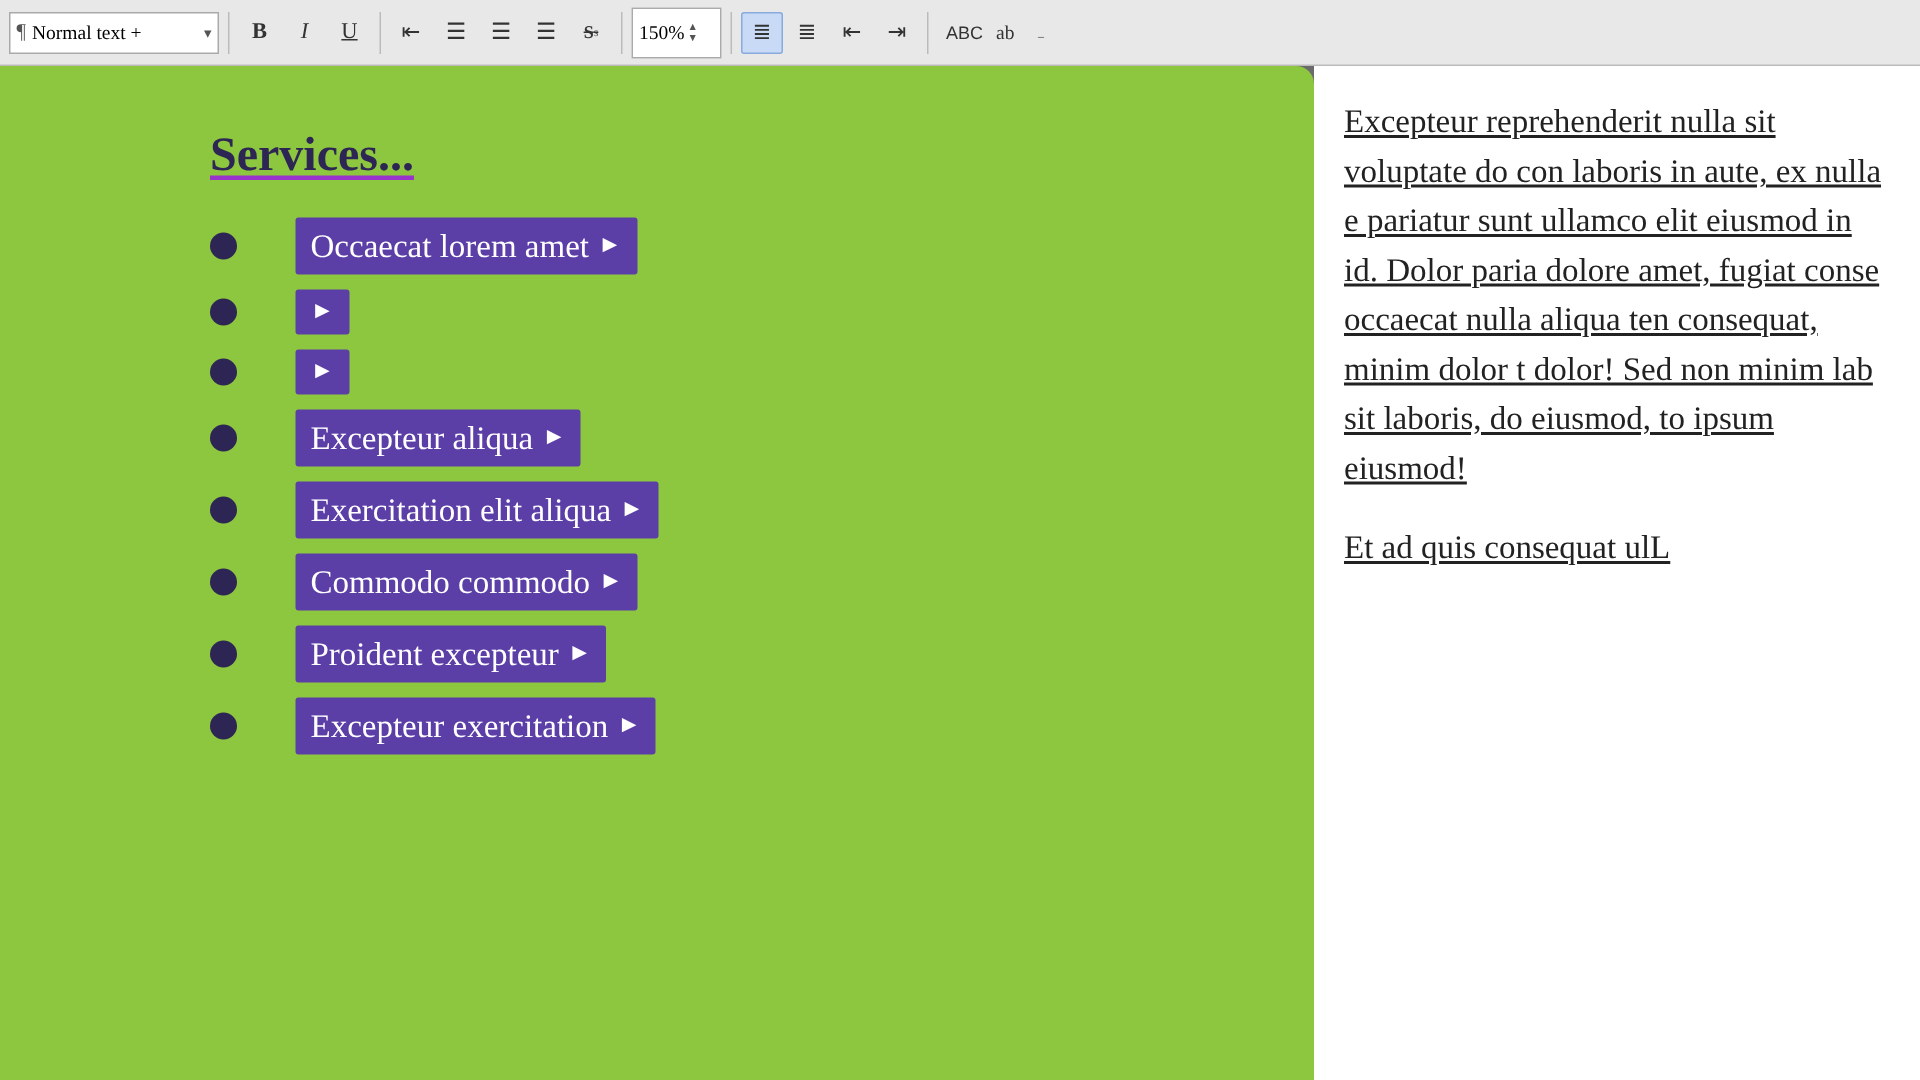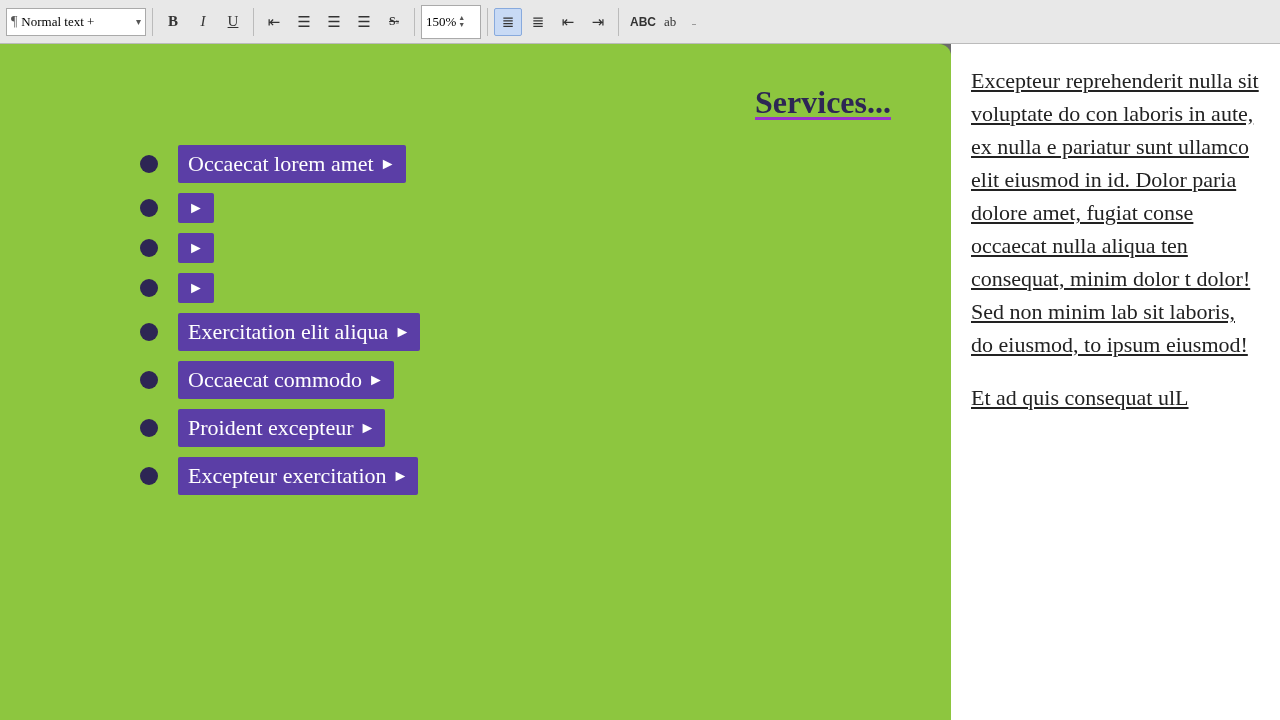--- a/index.html
+++ b/index.html
@@ -89,27 +89,26 @@
     
     .content-area {
       display: flex;
       width: 100%;
       height: calc(100% - 44px);
       background: #6b6b6b;
     }
 
     
     .doc-panel {
-      width: 951px;
+      width: 876px;
       height: 100%;
       background: #8dc63f;
       padding: 40px 60px 12px 140px;
       position: relative;
       border-radius: 0 12px 0 0;
-      text-align: right;
     }
 
     .services-title {
       font-size: 32px;
       font-weight: bold;
       color: #2d2654;
       margin-bottom: 24px;
       text-decoration: underline;
       text-decoration-color: #9933cc;
       text-underline-offset: 4px;
@@ -139,20 +138,21 @@
     .bullet-tag {
       display: flex;
       align-items: center;
       background: #5b3ea6;
       color: white;
       font-size: 22px;
       padding: 6px 10px;
       border-radius: 2px;
       gap: 6px;
       cursor: pointer;
+      margin-left: 19px;
     }
 
     .bullet-tag .arrow {
       font-size: 16px;
       color: white;
     }
 
     
     .text-panel {
       flex: 1;
@@ -212,21 +212,21 @@
 
   <div class="tb-btn active">≣</div>
   <div class="tb-btn">≣</div>
 
   <div class="tb-btn">⇤</div>
   <div class="tb-btn">⇥</div>
 
   <div class="toolbar-sep"></div>
 
   <div class="tb-btn" style="font-size:12px; width:36px;">
-    <span style="font-family:sans-serif; font-weight:bold;">ABC</span>
+    <span style="font-family:sans-serif; font-weight:normal;">ABC</span>
   </div>
   <div class="tb-btn" style="font-size:13px; width:34px;justify-content:space-between;">
     <span>ab</span>
     <span style="font-size:8px; vertical-align:sub;">_</span>
   </div>
 </div>
 
 <div class="content-area">
 
   <div class="doc-panel">
@@ -252,36 +252,37 @@
       <li class="bullet-item">
         <div class="bullet-dot"></div>
         <div class="bullet-tag">
           <span class="arrow">►</span>
         </div>
       </li>
 
       <li class="bullet-item">
         <div class="bullet-dot"></div>
         <div class="bullet-tag">
+          <span>Excepteur aliqua</span>
           <span class="arrow">►</span>
         </div>
       </li>
 
       <li class="bullet-item">
         <div class="bullet-dot"></div>
         <div class="bullet-tag">
           <span>Exercitation elit aliqua</span>
           <span class="arrow">►</span>
         </div>
       </li>
 
       <li class="bullet-item">
         <div class="bullet-dot"></div>
         <div class="bullet-tag">
-          <span>Occaecat commodo</span>
+          <span>Commodo commodo</span>
           <span class="arrow">►</span>
         </div>
       </li>
 
       <li class="bullet-item">
         <div class="bullet-dot"></div>
         <div class="bullet-tag">
           <span>Proident excepteur</span>
           <span class="arrow">►</span>
         </div>

